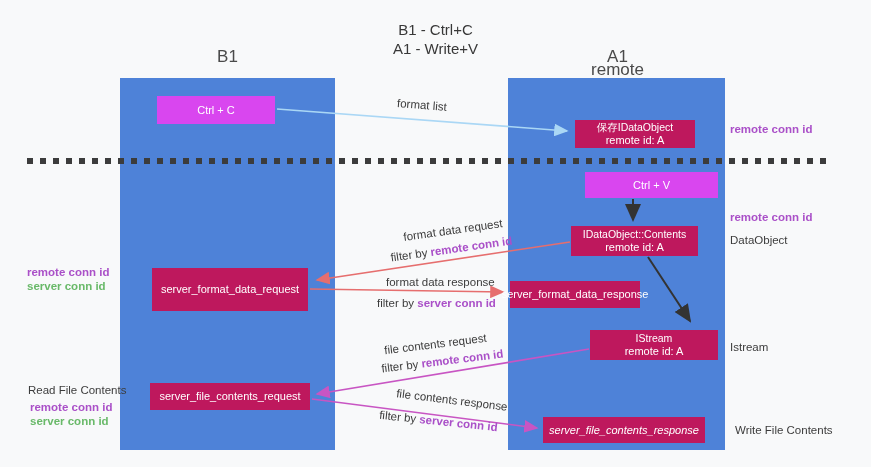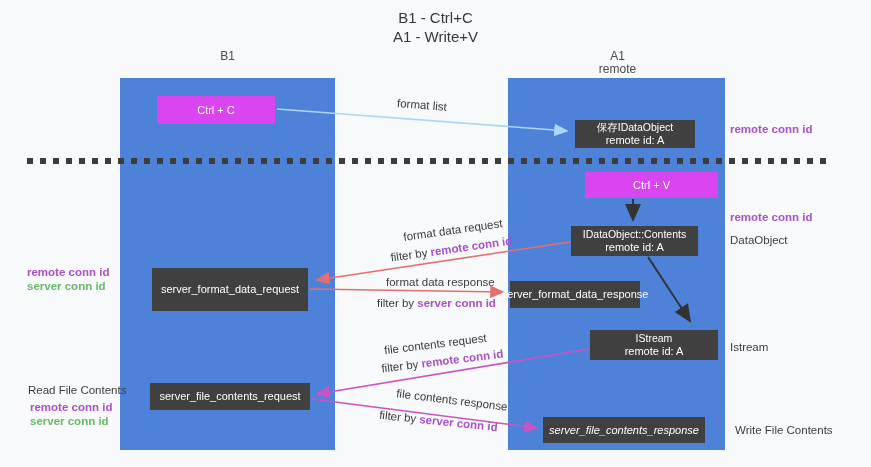--- a/index.html
+++ b/index.html
@@ -4,40 +4,40 @@
 <style>
   * { margin: 0; padding: 0; box-sizing: border-box; }
   body { background: #e8e8e8; font-family: "Liberation Sans", sans-serif; }
   .canvas {
     position: relative; width: 871px; height: 467px;
     background: #f8f9fa; overflow: hidden;
     font-family: "Liberation Sans", sans-serif;
     color: #3c3c3c;
   }
   .title {
-    position: absolute; left: 0; top: 8px; width: 871px;
+    position: absolute; left: 0; top: 20px; width: 871px;
     text-align: center; font-size: 15px; line-height: 19px; color: #383838;
   }
   .col-header {
-    position: absolute; text-align: center; font-size: 12px; line-height: 13px; color: #4a4a4a;
+    position: absolute; text-align: center; font-size: 17px; line-height: 13px; color: #4a4a4a;
   }
   .col-header.left { left: 155px; top: 50px; width: 145px; }
   .col-header.right { left: 545px; top: 50px; width: 145px; }
   .column {
     position: absolute; top: 78px; height: 372px; background: #4e82d8;
   }
   .column.left { left: 120px; width: 215px; }
   .column.right { left: 508px; width: 217px; }
   .node {
     position: absolute; display: flex; flex-direction: column;
     align-items: center; justify-content: center;
     color: #ffffff; font-size: 11px; line-height: 13px; text-align: center;
   }
   .node.green { background: #d946ef; }
-  .node.orange { background: #404040; }
+  .node.orange { background: #be185d; }
   .node .l2 { font-size: 11px; }
   .flow-label {
     position: absolute; font-size: 11.5px; color: #3c3c3c; white-space: nowrap;
     transform-origin: center center;
   }
   .side-label {
     position: absolute; font-size: 11.5px; white-space: nowrap; color: #3c3c3c;
   }
   .purple { color: #aa50c8; font-weight: bold; }
   .greentxt { color: #69b969; font-weight: bold; }

